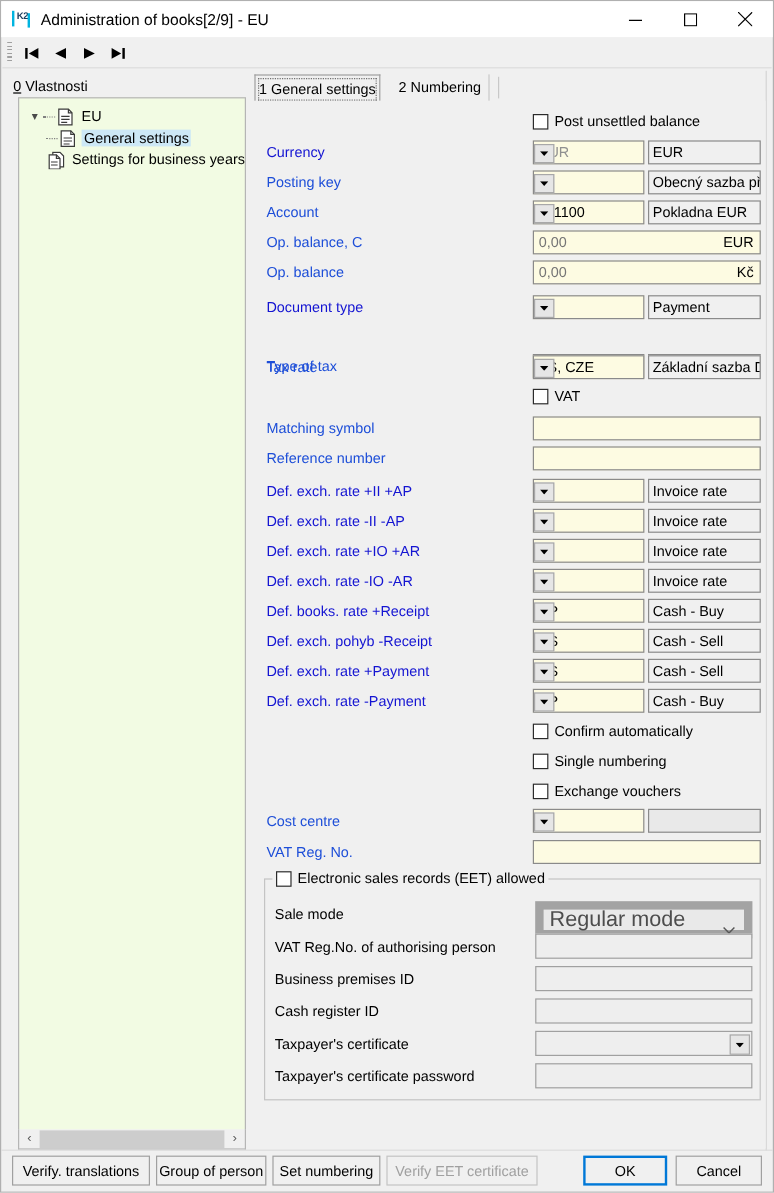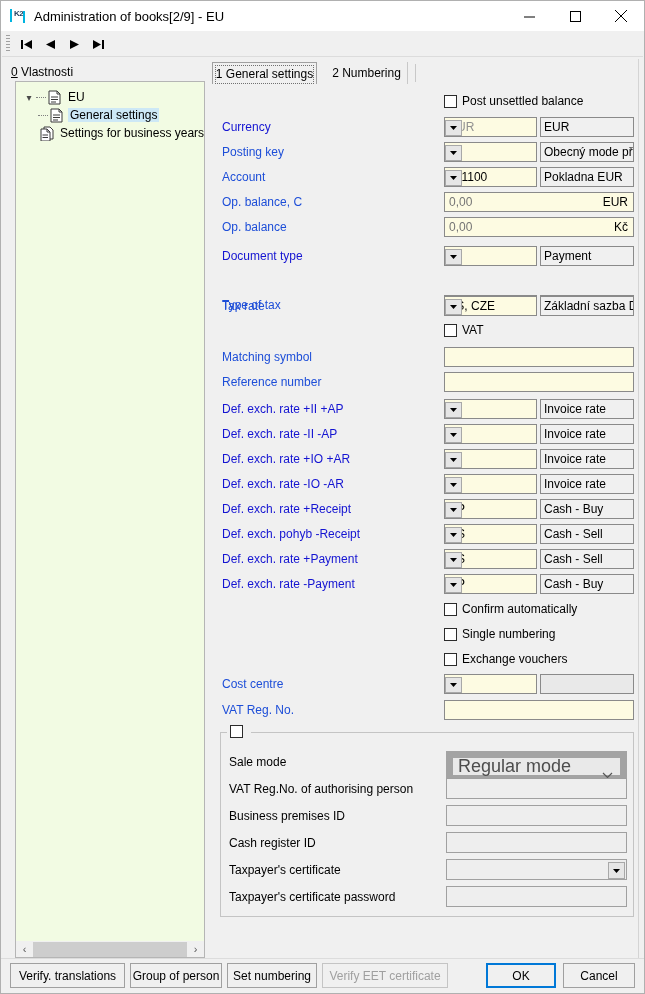--- a/index.html
+++ b/index.html
@@ -388,21 +388,21 @@
     <div class="row" style="top:58px;">
       <span class="lbl">Posting key</span>
       <div class="combo">
         <span class="val">O</span>
         <span class="btn">
             <svg width="7" height="4" viewBox="0 0 7 4">
               <polygon points="0,0 7,0 3.5,4" fill="#000"></polygon>
             </svg>
           </span>
       </div>
-      <div class="desc">Obecný mode př</div>
+      <div class="desc">Obecný sazba př</div>
     </div>
 
     <div class="row" style="top:83px;">
       <span class="lbl">Account</span>
       <div class="combo">
         <span class="val">211100</span>
         <span class="btn">
             <svg width="7" height="4" viewBox="0 0 7 4">
               <polygon points="0,0 7,0 3.5,4" fill="#000"></polygon>
             </svg>
@@ -527,21 +527,21 @@
         <span class="btn">
             <svg width="7" height="4" viewBox="0 0 7 4">
               <polygon points="0,0 7,0 3.5,4" fill="#000"></polygon>
             </svg>
           </span>
       </div>
       <div class="desc">Invoice rate</div>
     </div>
 
     <div class="row" style="top:415px;">
-      <span class="lbl blue">Def. exch. rate +Receipt</span>
+      <span class="lbl blue">Def. books. rate +Receipt</span>
       <div class="combo">
         <span class="val">VP</span>
         <span class="btn">
             <svg width="7" height="4" viewBox="0 0 7 4">
               <polygon points="0,0 7,0 3.5,4" fill="#000"></polygon>
             </svg>
           </span>
       </div>
       <div class="desc">Cash - Buy</div>
     </div>
@@ -612,20 +612,21 @@
     </div>
 
     <div class="row" style="top:616px;">
       <span class="lbl">VAT Reg. No.</span>
       <div class="yinput plain"></div>
     </div>
 
     <div class="eetgroup">
       <div class="eet-legend">
         <span class="cbox"></span>
+        <span class="cblabel">Electronic sales records (EET) allowed</span>
       </div>
 
       <div class="eet-row" style="top:18px;">
         <span class="eet-lbl">Sale mode</span>
         <div class="gselect">
           <span>Regular mode</span>
           <span class="chev">
             <svg width="11" height="7" viewBox="0 0 11 7">
                 <polyline points="1,1 5.5,5.5 10,1" fill="none" stroke="#555" stroke-width="1.2"></polyline>
               </svg>

